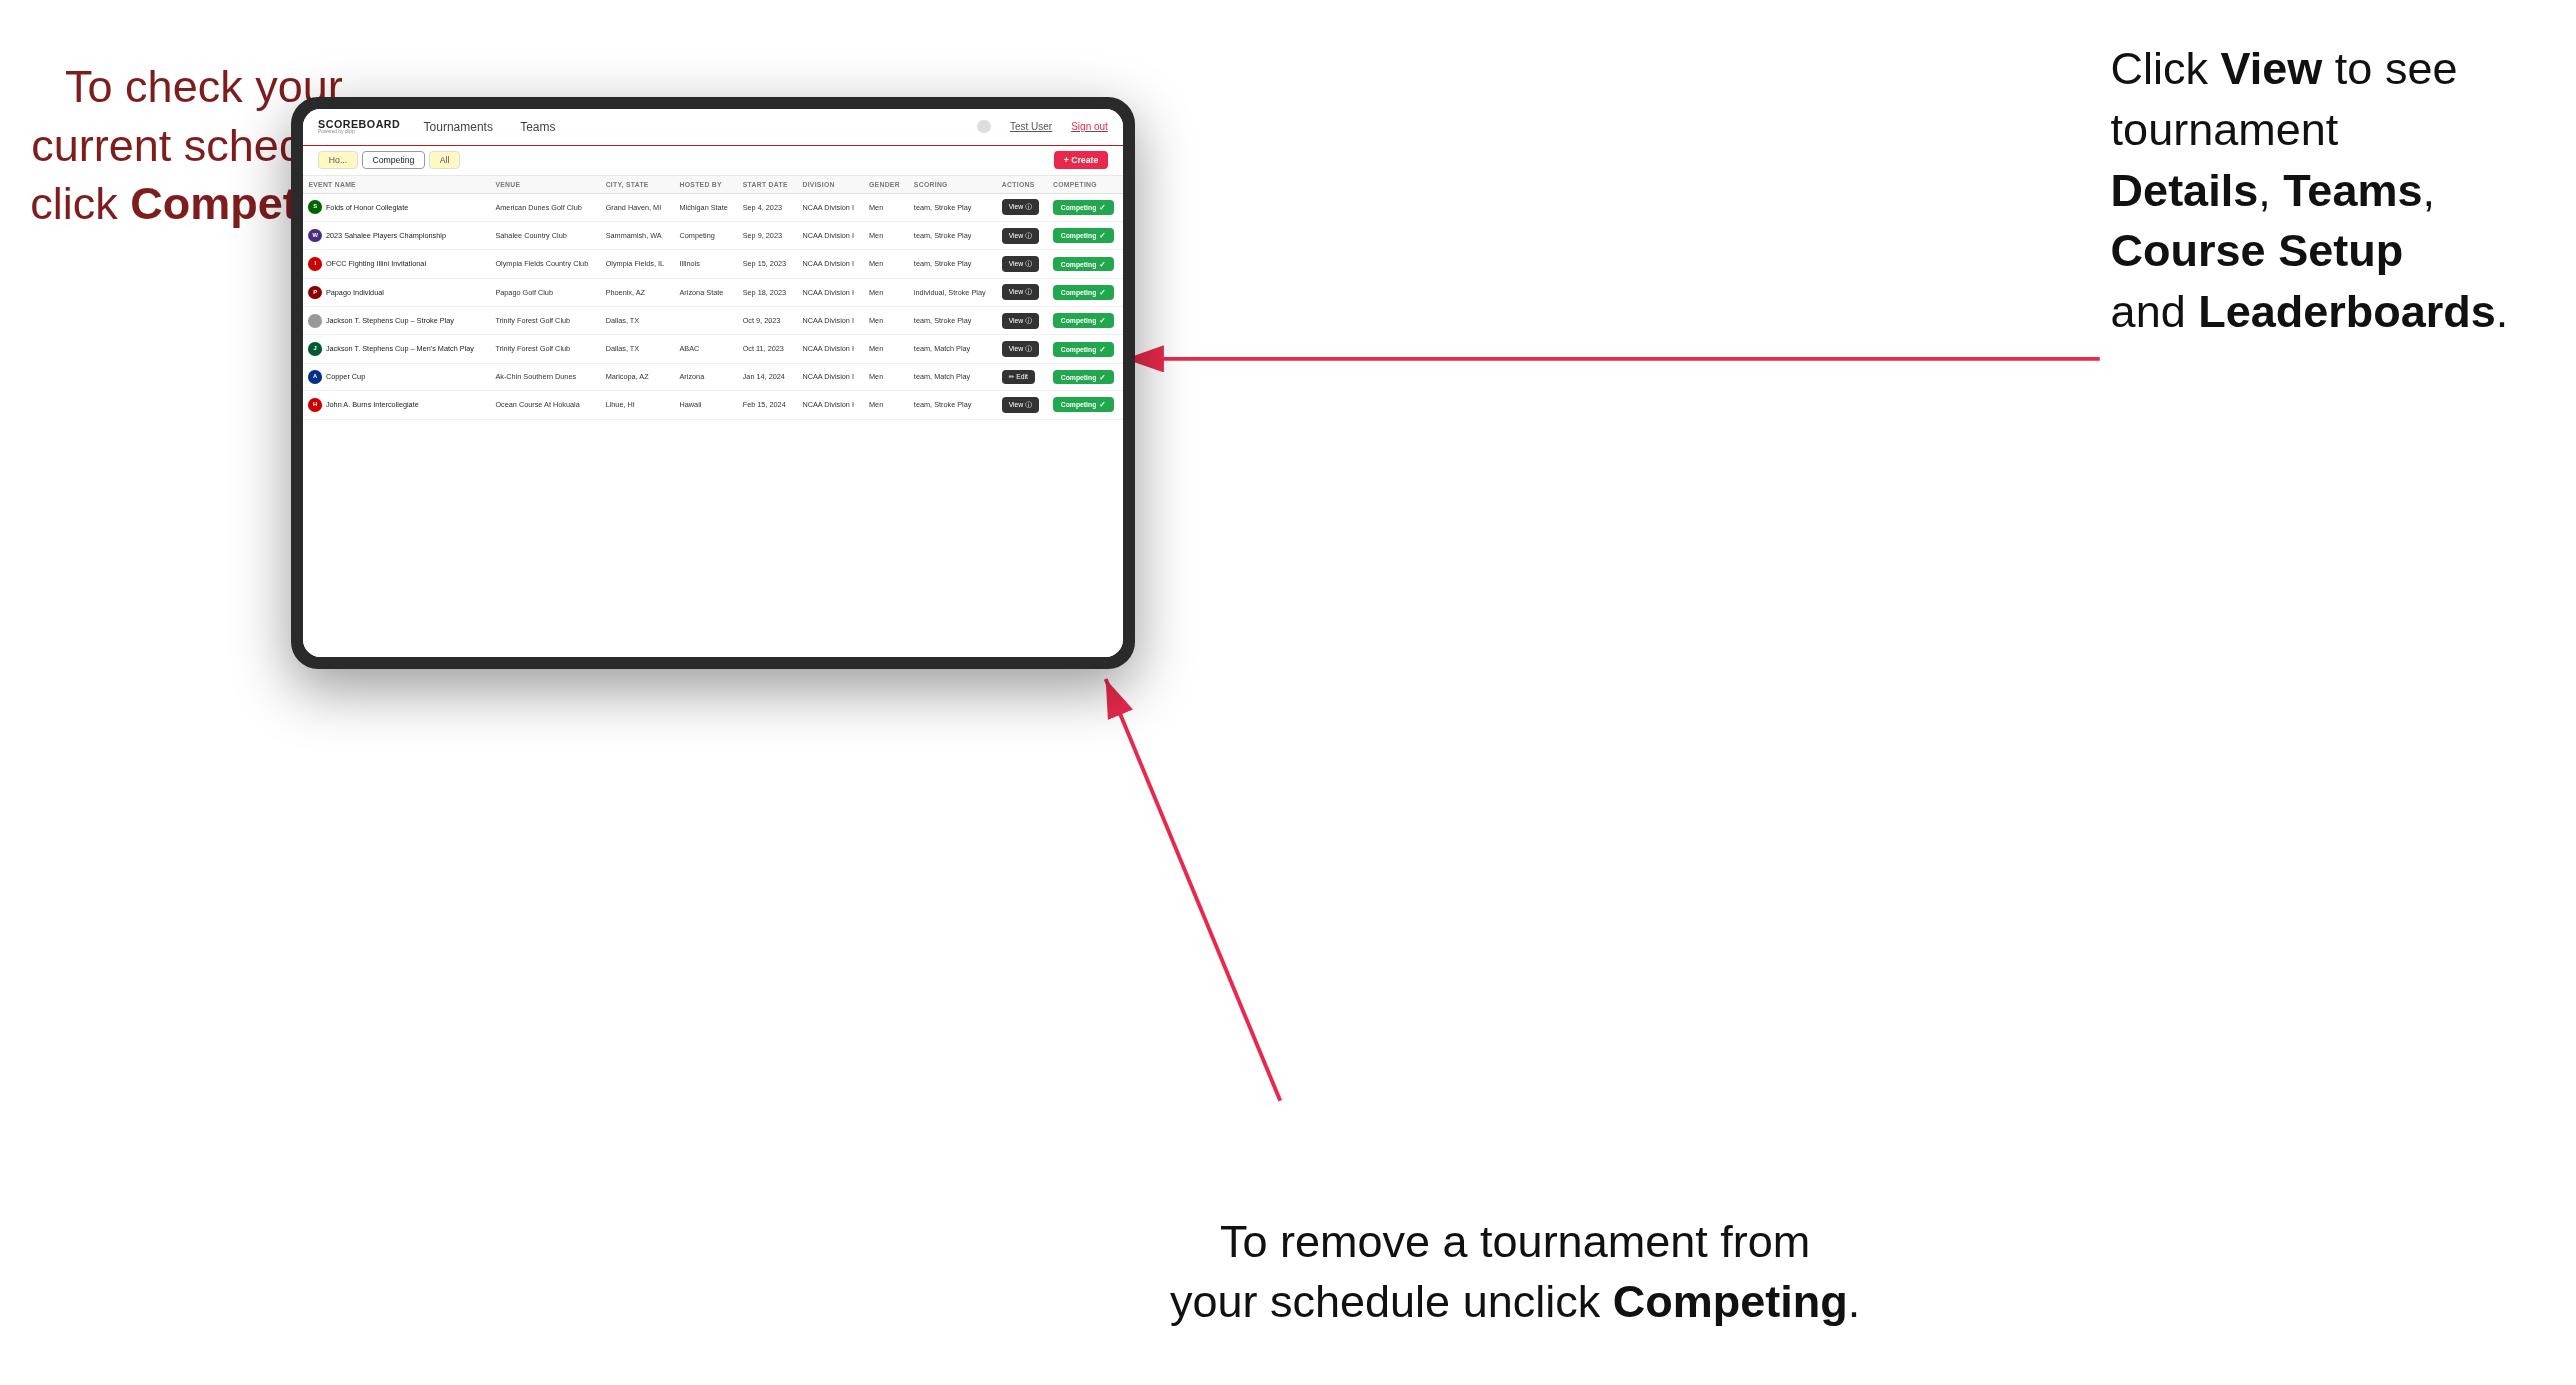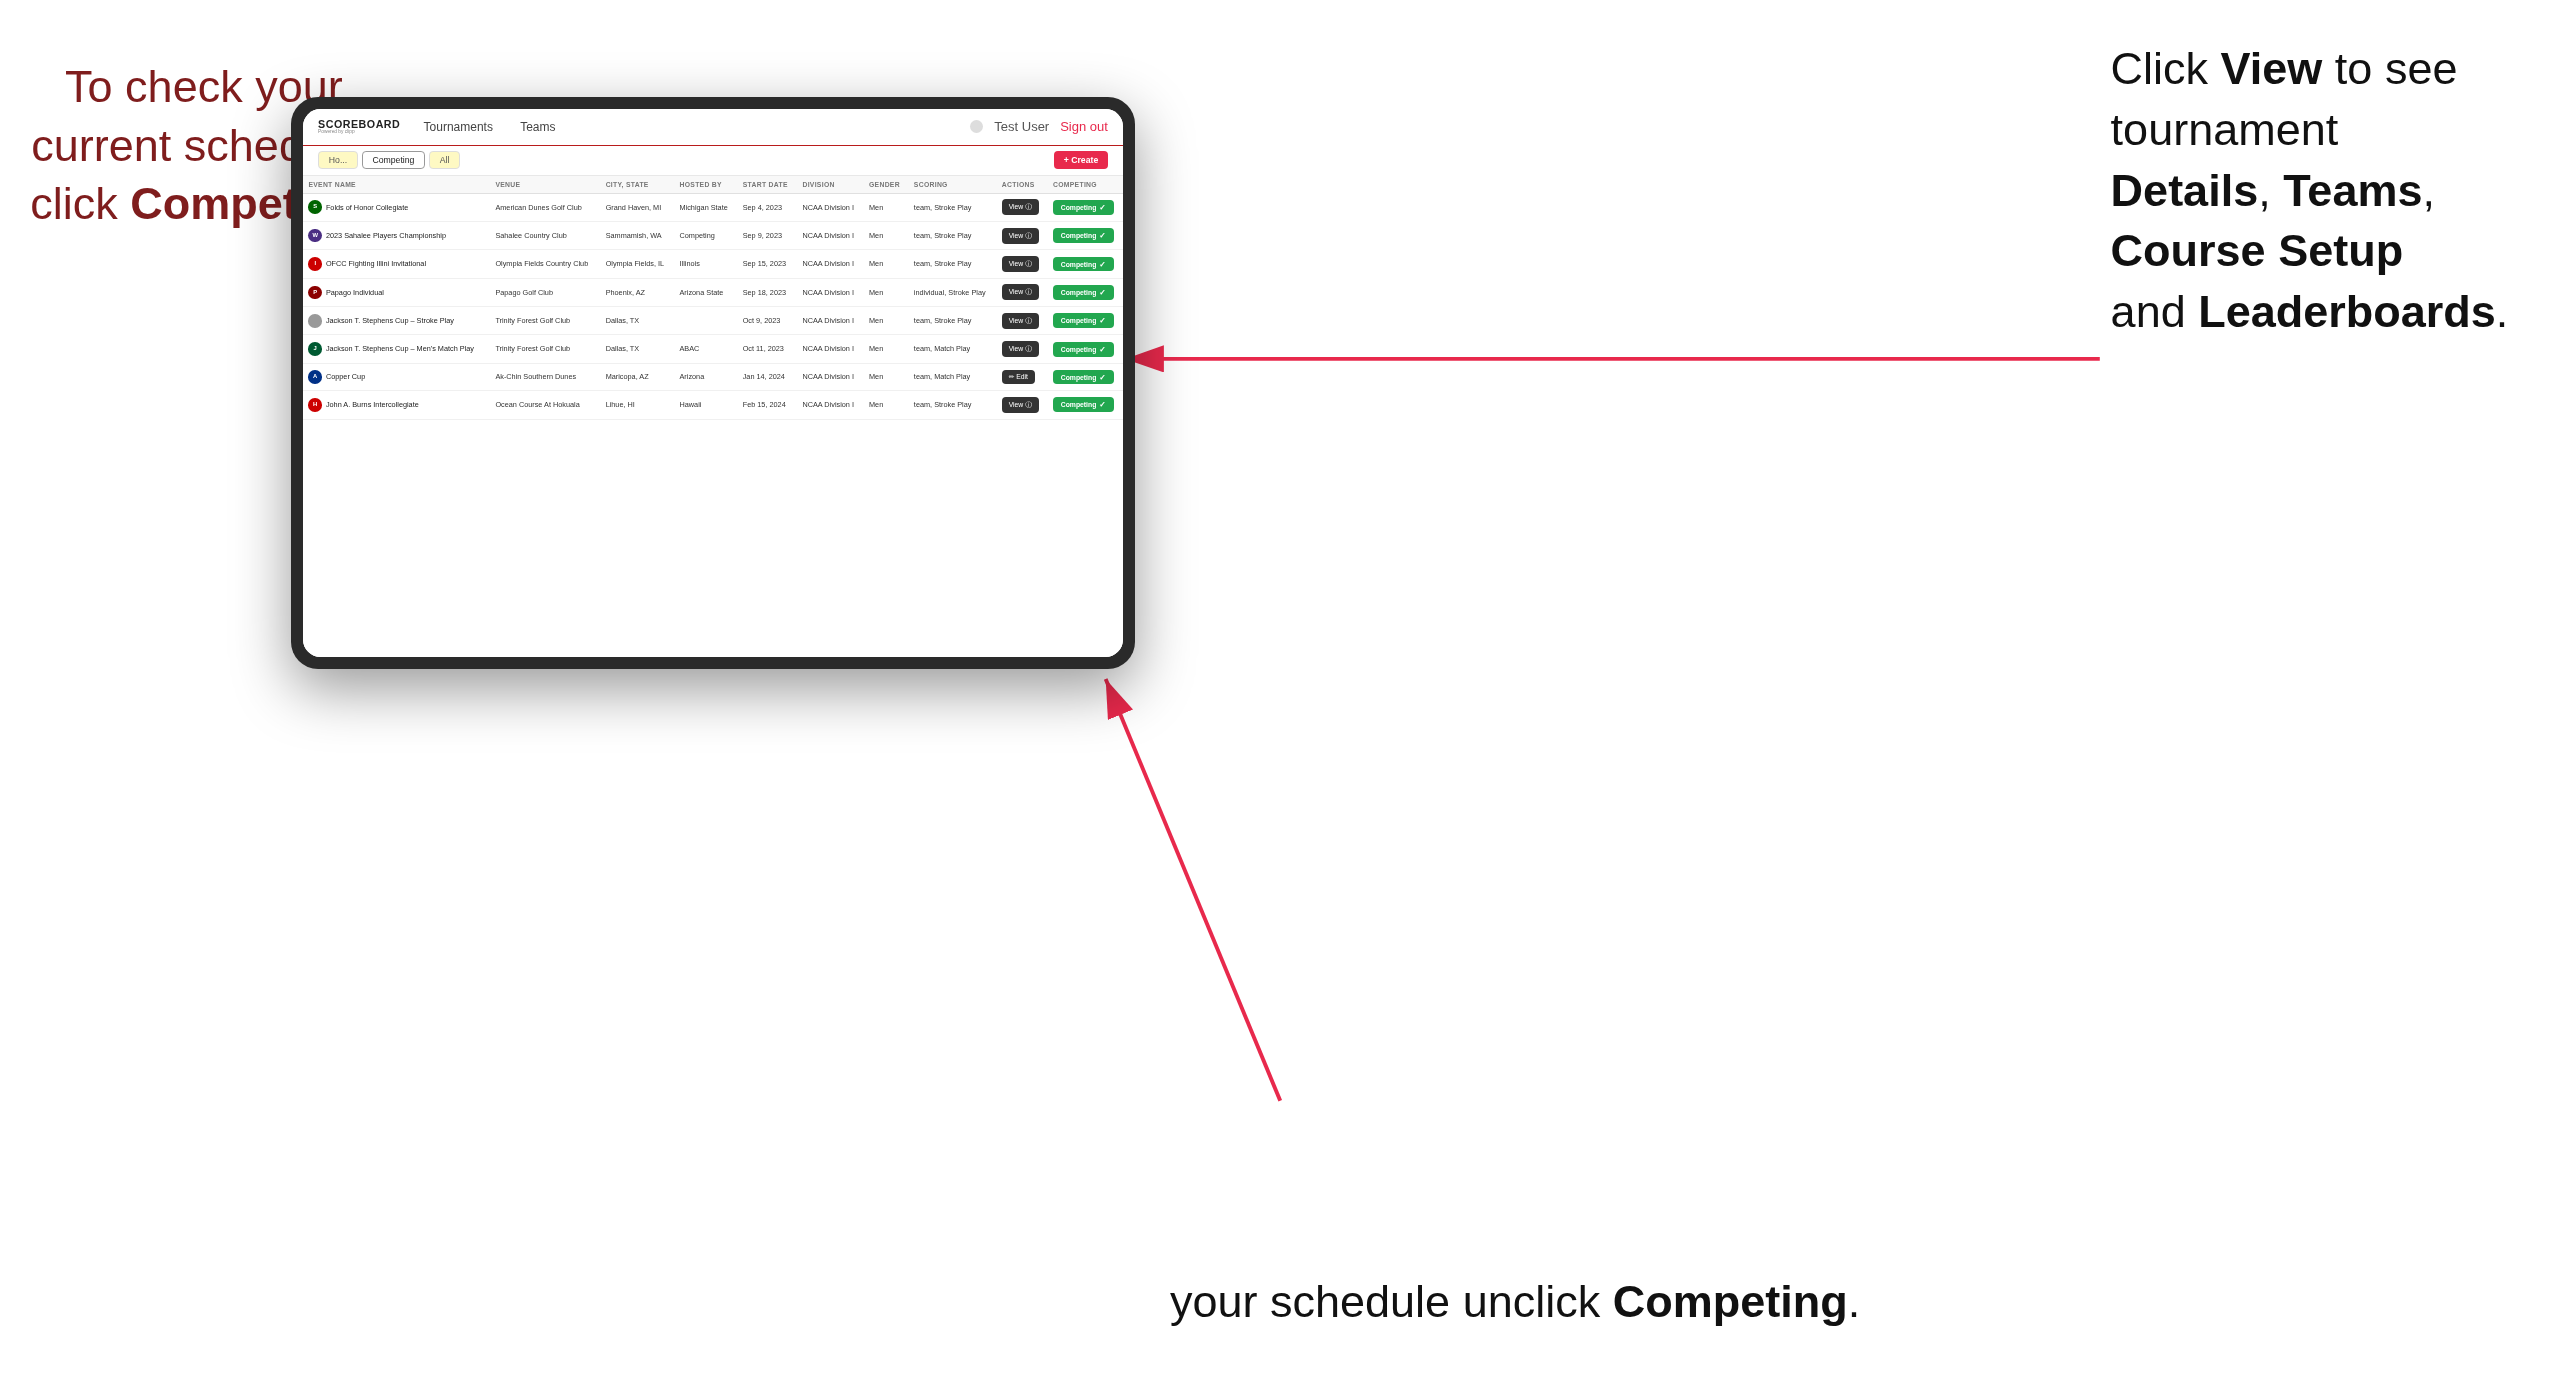--- a/index.html
+++ b/index.html
@@ -114,23 +114,24 @@
       font-size: 12px;
       color: #444;
       font-weight: 500;
       cursor: pointer;
       padding: 1.9px 3.9px;
     }
 
     .header-right {
       display: flex;
       align-items: center;
-      gap: 11px;
-      font-size: 13px;
+      gap: 19px;
+      font-size: 10px;
       color: #555;
+      text-decoration: underline;
     }
 
     .user-icon {
       width: 13.6px;
       height: 13.6px;
       background: #ddd;
       border-radius: 50%;
     }
 
     
@@ -317,21 +318,21 @@
 
 <div class="annotation-top-right">
   <span>Click </span><strong>View</strong><span> to see</span><br>
   <span>tournament</span><br>
   <strong>Details</strong><span>, </span><strong>Teams</strong><span>,</span><br>
   <strong>Course Setup</strong><br>
   <span>and </span><strong>Leaderboards</strong><span>.</span>
 </div>
 
 <div class="annotation-bottom">
-  <br>
+  <span>To remove a tournament from</span><br>
   <span>your schedule unclick </span><strong>Competing</strong><span>.</span>
 </div>
 
 <svg class="arrows-layer" xmlns="http://www.w3.org/2000/svg" viewBox="0 0 2656 1429" width="2576" height="1386">
 
   <defs>
     <marker id="arrowhead-pink" markerWidth="10" markerHeight="7" refX="10" refY="3.5" orient="auto">
       <polygon points="0 0, 10 3.5, 0 7" fill="#e8294c"></polygon>
     </marker>
   </defs>

